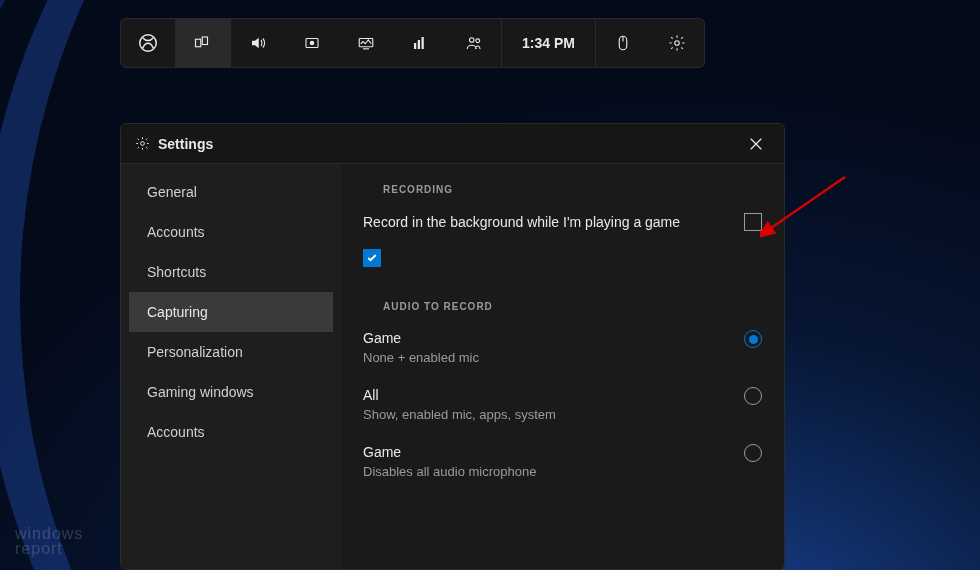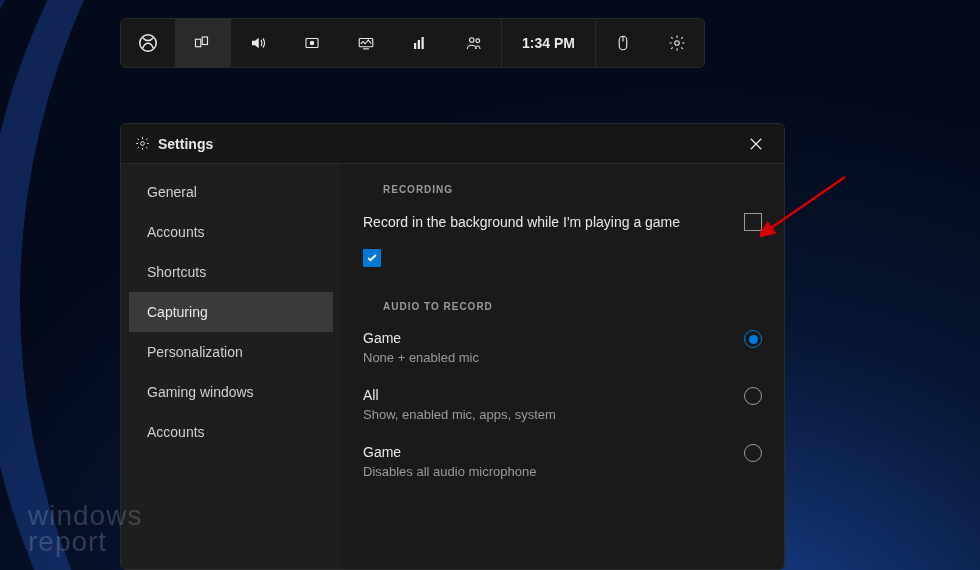--- a/index.html
+++ b/index.html
@@ -76,21 +76,21 @@
 
   
   .radio{width:18px;height:18px;border:1.5px solid #9a9a9a;border-radius:50%;display:flex;align-items:center;justify-content:center;cursor:pointer;}
   .radio.selected{border-color:var(--accent);}
   .radio.selected::after{content:"";width:9px;height:9px;border-radius:50%;background:var(--accent);}
 
   
   .arrow-svg{position:absolute;left:760px;top:172px;pointer-events:none;}
 
   
-  .watermark{position:absolute;left:28px;bottom:14px;color:rgba(170,190,210,.25);font-size:28px;line-height:.95;font-weight:300;letter-spacing:1px;}
+  .watermark{position:absolute;left:15px;bottom:14px;color:rgba(170,190,210,.25);font-size:16px;line-height:.95;font-weight:300;letter-spacing:1px;}
 </style>
 </head>
 <body>
 
 <div class="arc arc3"></div>
 <div class="arc arc2"></div>
 <div class="arc arc1"></div>
 
 <div class="topbar">
   <div class="tb-item xbox">

